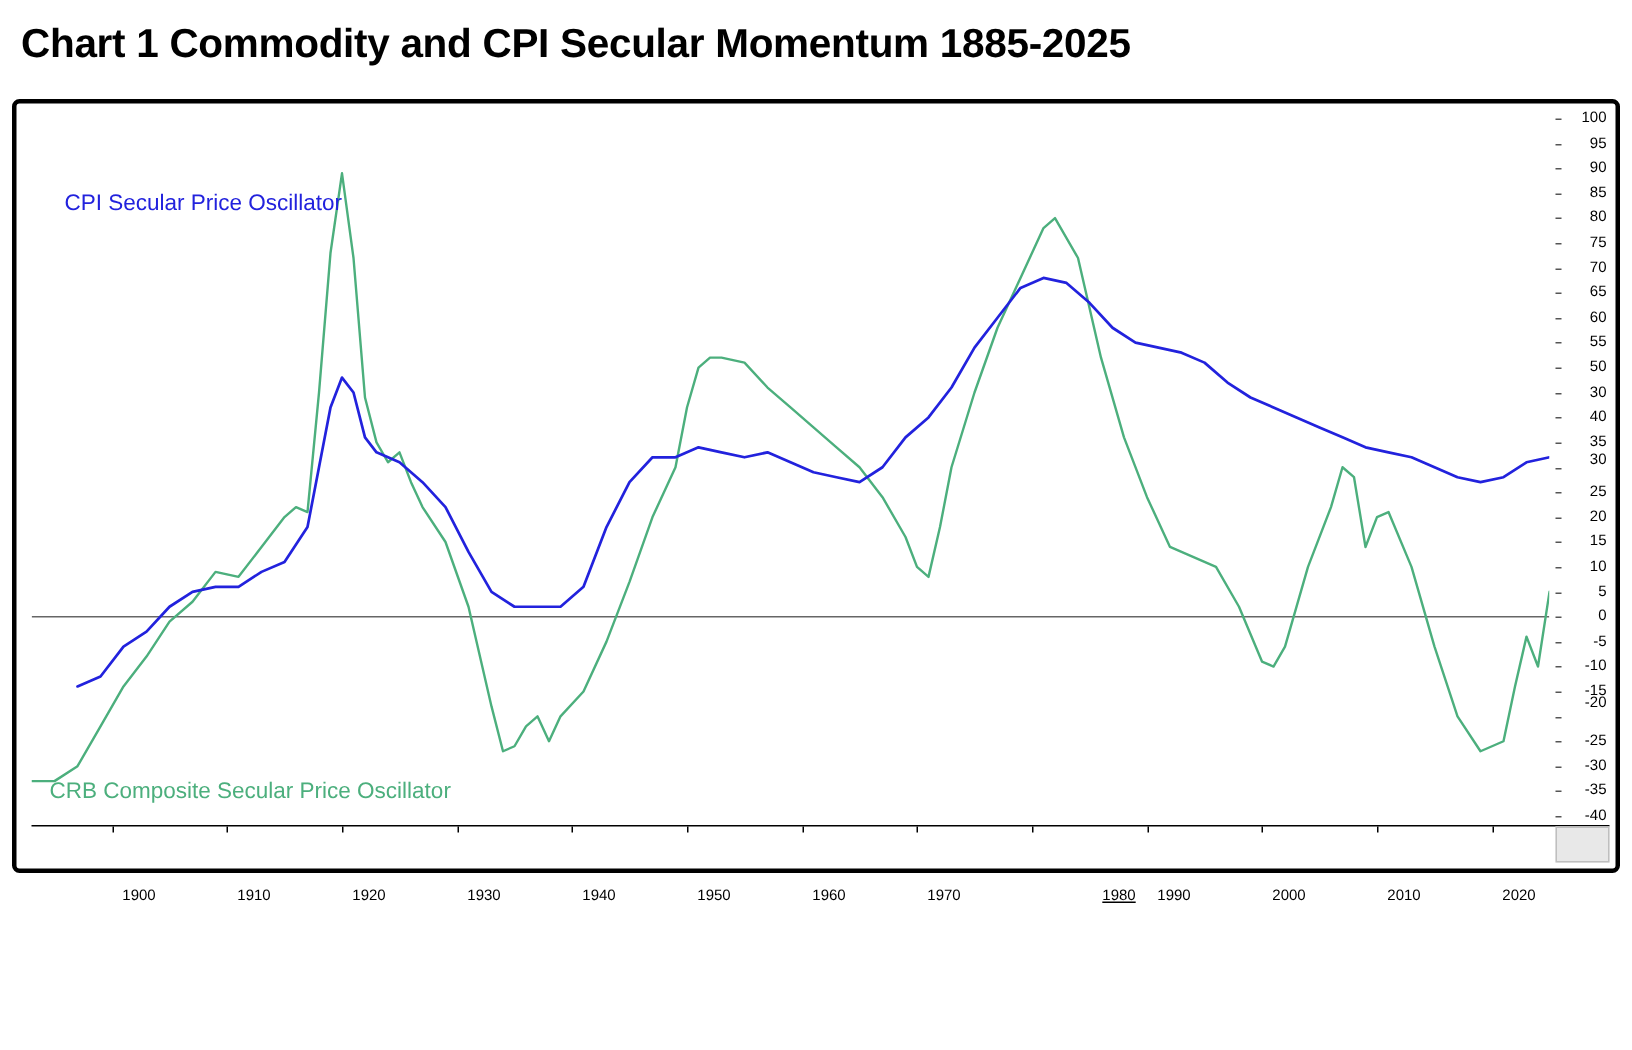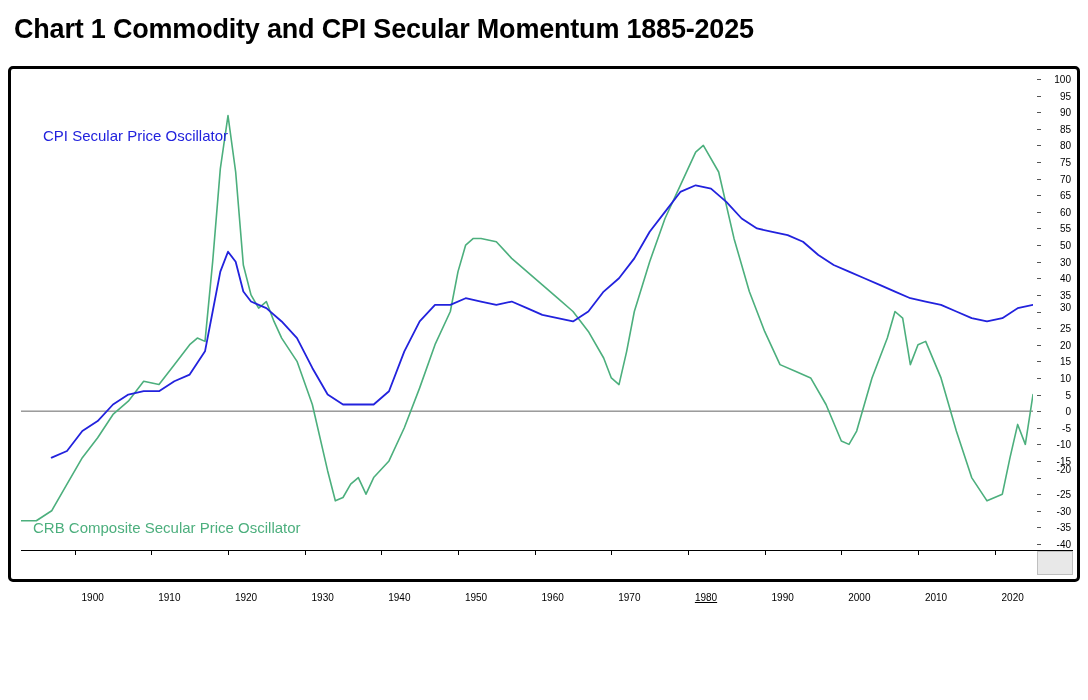--- a/index.html
+++ b/index.html
@@ -235,21 +235,21 @@
           <div class="xtick" style="left: 301.667px;">1930</div>
           <div class="xtick-mark" style="left: 360.333px;"></div>
           <div class="xtick" style="left: 378.333px;">1940</div>
           <div class="xtick-mark" style="left: 437px;"></div>
           <div class="xtick" style="left: 455px;">1950</div>
           <div class="xtick-mark" style="left: 513.667px;"></div>
           <div class="xtick" style="left: 531.667px;">1960</div>
           <div class="xtick-mark" style="left: 590.333px;"></div>
           <div class="xtick" style="left: 608.333px;">1970</div>
           <div class="xtick-mark" style="left: 667px;"></div>
-          <div class="xtick" style="left: 685px; text-decoration: underline;">1980</div>
+          <div class="xtick" style="left: 725px; text-decoration: underline;">1980</div>
           <div class="xtick-mark" style="left: 743.667px;"></div>
           <div class="xtick" style="left: 761.667px;">1990</div>
           <div class="xtick-mark" style="left: 820.333px;"></div>
           <div class="xtick" style="left: 838.333px;">2000</div>
           <div class="xtick-mark" style="left: 897px;"></div>
           <div class="xtick" style="left: 915px;">2010</div>
           <div class="xtick-mark" style="left: 973.667px;"></div>
           <div class="xtick" style="left: 991.667px; text-align: right;">2020</div>
         </div>
       <div id="scroll-nub"></div>

